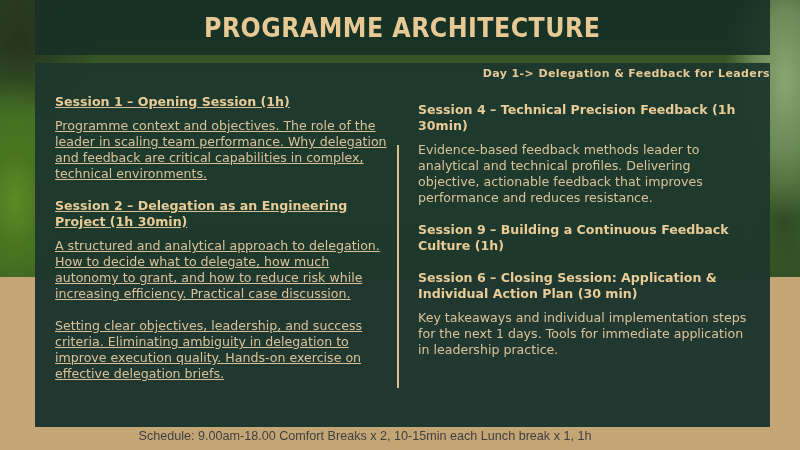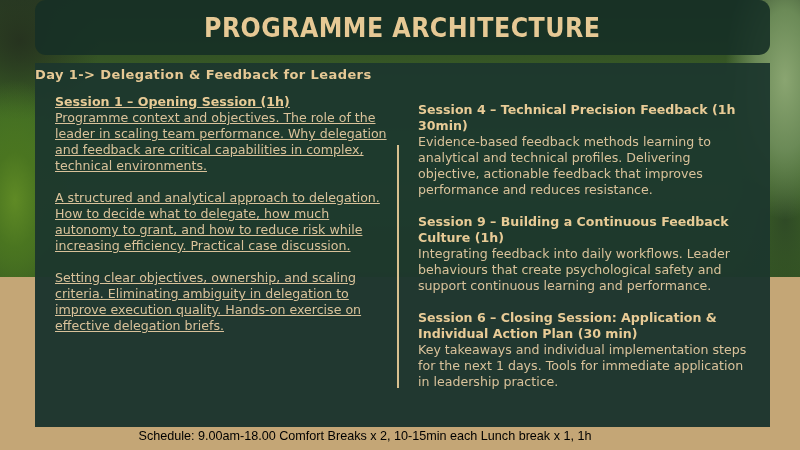--- a/index.html
+++ b/index.html
@@ -13,56 +13,56 @@
     background:
       radial-gradient(ellipse 60px 120px at 15px 200px, #5f8a25 0%, #4a7520 40%, rgba(40,70,20,0) 100%),
       radial-gradient(ellipse 80px 80px at 20px 40px, #26331f 0%, rgba(30,40,25,0) 100%),
       radial-gradient(ellipse 60px 140px at 785px 80px, #8aa571 0%, #6b8a57 50%, rgba(60,80,45,0) 100%),
       radial-gradient(ellipse 60px 120px at 785px 220px, #2f4a26 0%, rgba(40,60,30,0) 100%),
       linear-gradient(180deg, #2a3d25 0%, #3f6a25 40%, #4b7a26 70%, #375a22 100%);
   }
   .title-panel {
     position:absolute; left:35px; top:0; width:735px; height:55px;
     background:rgba(22,48,38,0.9);
-    display:flex; align-items:center; justify-content:center;border-radius:11px;
+    display:flex; align-items:center; justify-content:center;
   }
   .title {
     color:#e6c995; font-weight:bold; font-size:27px; letter-spacing:0.5px;
     font-family:"DejaVu Sans", sans-serif;
     transform:scaleX(0.88);
   }
   .content-panel {
     position:absolute; left:35px; top:63px; width:735px; height:364px;
     background:rgba(28,55,45,0.95);
   }
   .content-panel::after {
     content:""; position:absolute; left:0; right:0; top:214px; bottom:0;
     background:#213830;
   }
   .day-heading {
-    position:absolute; left:0; right:0; top:4px; text-align:left;
-    color:#e6c995; font-weight:bold; font-size:13px; letter-spacing:0.4px;
+    position:absolute; left:0; right:0; top:4px; text-align:right;
+    color:#e6c995; font-weight:bold; font-size:11px; letter-spacing:0.4px;
     z-index:2;
   }
   .col {
     position:absolute; z-index:2; color:#d9c29a;
     font-size:12.6px; line-height:16px;
   }
   .col.left { left:20px; top:31px; width:340px;text-decoration:underline; }
   .col.right { left:383px; top:39px; width:335px; }
   .session { margin-bottom:16px; }
   .session-title { font-weight:bold; color:#e8cb96; display:block; }
-  .session-desc { display:block; }
+  .session-desc { display:block;margin-top:8px; }
   .divider {
     position:absolute; left:362px; top:82px; width:2px; height:243px;
     background:#d8c08f; z-index:2;
   }
   .footer {
     position:absolute; left:0; right:0; top:429px; text-align:center;
-    color:#000000; font-size:12.6px; padding-right:70px;
+    color:#404040; font-size:12.6px; padding-right:70px;
     font-family:"Liberation Sans", "DejaVu Sans", sans-serif;
   }
 </style>
 </head>
 <body>
 
 <div class="bg-photo"></div>
 
 <div class="title-panel">
   <div class="title">PROGRAMME ARCHITECTURE</div>
@@ -70,37 +70,37 @@
 
 <div class="content-panel">
   <div class="day-heading">Day 1-&gt; Delegation &amp; Feedback for Leaders</div>
 
   <div class="col left">
     <div class="session">
       <span class="session-title">Session 1 – Opening Session (1h)</span>
       <span class="session-desc">Programme context and objectives. The role of the leader in scaling team performance. Why delegation and feedback are critical capabilities in complex, technical environments.</span>
     </div>
     <div class="session">
+      <span class="session-title">Session 2 – Delegation as an Engineering Project (1h 30min)</span>
       <span class="session-desc">A structured and analytical approach to delegation. How to decide what to delegate, how much autonomy to grant, and how to reduce risk while increasing efficiency. Practical case discussion.</span>
     </div>
     <div class="session">
-      <span class="session-desc">Setting clear objectives, ownership, and scaling criteria. Eliminating ambiguity in delegation to improve execution quality. Hands-on exercise on effective delegation briefs.</span>
+      <span class="session-desc">Setting clear objectives, leadership, and success criteria. Eliminating ambiguity in delegation to improve execution quality. Hands-on exercise on effective delegation briefs.</span>
     </div>
   </div>
 
   <div class="divider"></div>
 
   <div class="col right">
     <div class="session">
       <span class="session-title">Session 4 – Technical Precision Feedback (1h 30min)</span>
-      <span class="session-desc">Evidence-based feedback methods learning to analytical and technical profiles. Delivering objective, actionable feedback that improves performance and reduces resistance.</span>
+      <span class="session-desc">Evidence-based feedback methods leader to analytical and technical profiles. Delivering objective, actionable feedback that improves performance and reduces resistance.</span>
     </div>
     <div class="session">
       <span class="session-title">Session 9 – Building a Continuous Feedback Culture (1h)</span>
-      <span class="session-desc">Integrating feedback into daily workflows. Leader behaviours that create psychological safety and support continuous learning and performance.</span>
     </div>
     <div class="session">
       <span class="session-title">Session 6 – Closing Session: Application &amp; Individual Action Plan (30 min)</span>
       <span class="session-desc">Key takeaways and individual implementation steps for the next 1 days. Tools for immediate application in leadership practice.</span>
     </div>
   </div>
 </div>
 
 <div class="footer">Schedule: 9.00am-18.00  Comfort Breaks x 2, 10-15min each  Lunch break x 1, 1h</div>
 

